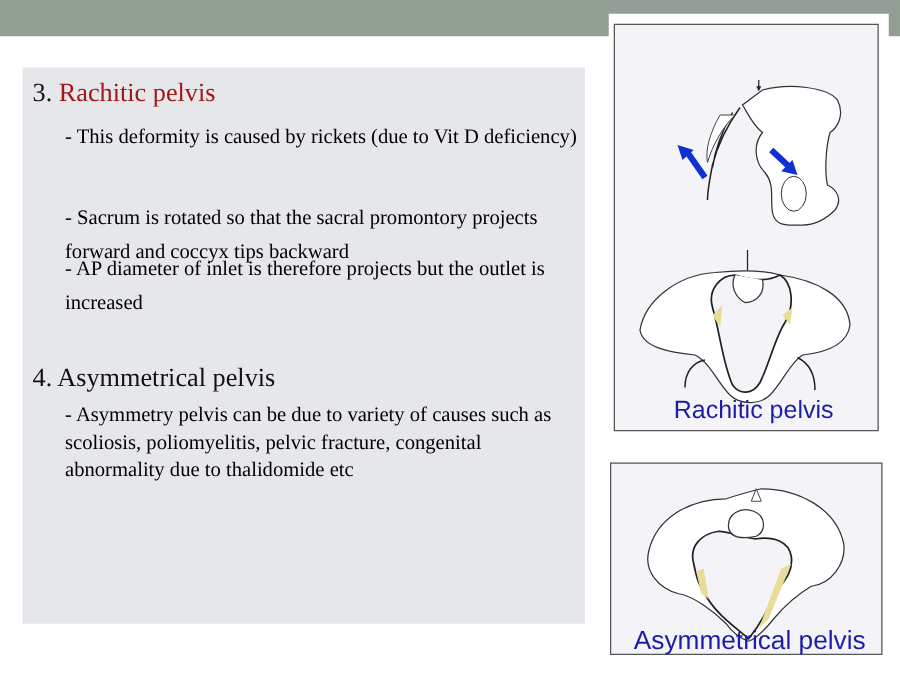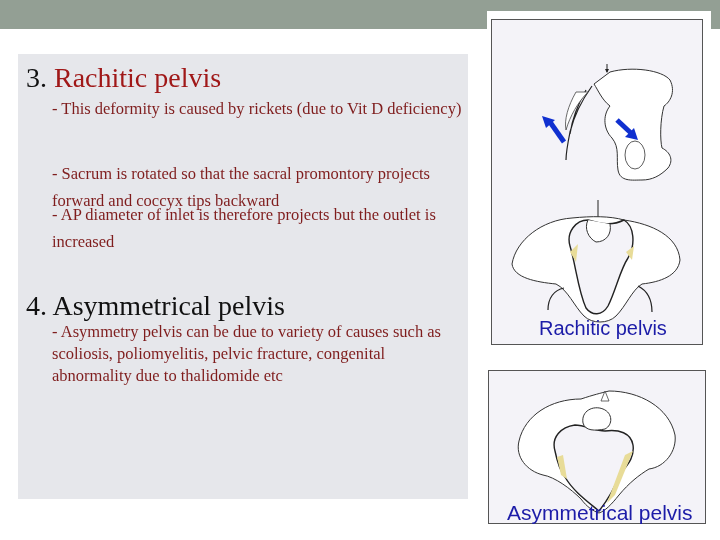--- a/index.html
+++ b/index.html
@@ -10,28 +10,28 @@
       position: absolute; left: 0; top: 0; width: 720px; height: 29px;
       background: #939f94;
     }
 
     .content-box {
       position: absolute; left: 18px; top: 54px; width: 450px; height: 445px;
       background: #e6e7eb;
     }
 
     .heading {
-      position: absolute; left: 26px; font-size: 28px; color: #111;
+      position: absolute; left: 26px; font-size: 21px; color: #111;
       white-space: nowrap;
     }
     .heading .accent { color: #a01818; }
 
     .bullet {
       position: absolute; left: 52px; width: 410px; font-size: 16.5px; line-height: 27px;
-      color: #7f1d1d;
+      color: #000000;
     }
     .bullet.tight { line-height: 22px; }
 
     .img-frame {
       position: absolute; background: #ffffff;
     }
     .img-inner {
       position: absolute; border: 1px solid #555; background: #f4f3f8;
       overflow: hidden;
     }

